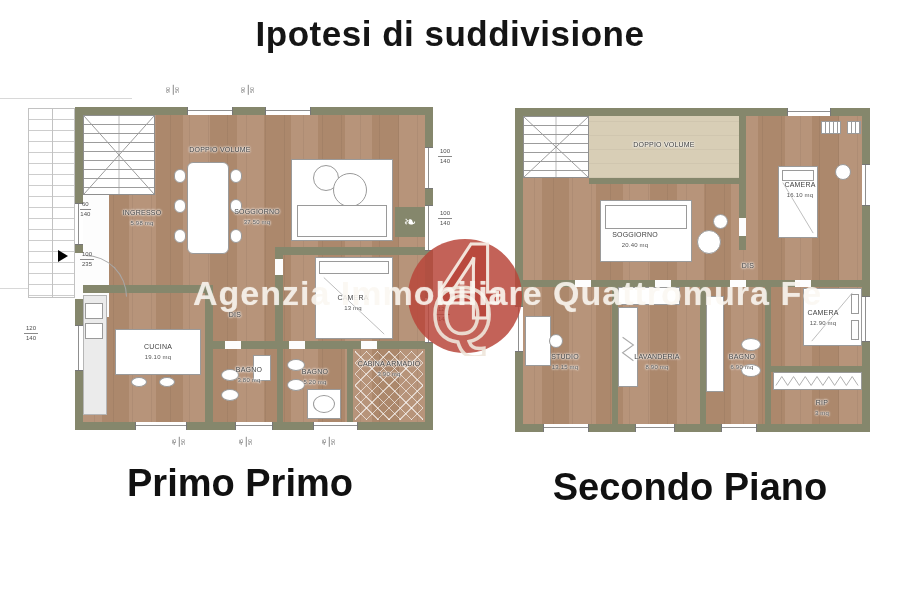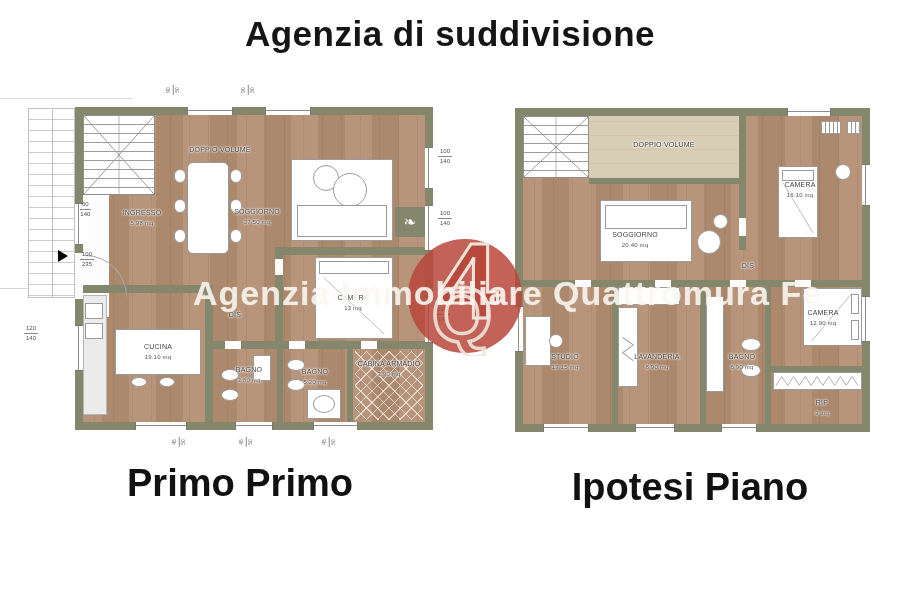--- a/index.html
+++ b/index.html
@@ -64,21 +64,21 @@
     text-shadow:0 0 1px rgba(255,255,255,.5);
   }
   .logo{position:absolute;left:398px;top:230px;z-index:5;pointer-events:none;}
   .ruler{position:absolute;background:
      repeating-linear-gradient(90deg,#fff 0 3px,#9a9a9a 3px 4px),#fff;
      border:1px solid #9a9a9a;box-sizing:border-box;}
 </style>
 </head>
 <body>
 
-<div class="title">Agenzia di suddivisione</div>
+<div class="title">Ipotesi di suddivisione</div>
 
 <div class="gridline" style="left:0;top:98px;width:132px;height:1px;"></div>
 <div class="gridline" style="left:0;top:288px;width:77px;height:1px;"></div>
 
 <div class="extstair" style="left:28px;top:108px;width:47px;height:190px;">
   <div class="abs" style="left:50%;top:0;width:1px;height:100%;background:#c2c2c2;"></div>
 </div>
 <div class="entry-arrow" style="left:58px;top:250px;"></div>
 
 <div class="plan" style="left:75px;top:107px;width:358px;height:323px;">
@@ -362,13 +362,13 @@
 
 <svg class="logo" width="132" height="126" viewBox="0 0 132 126">
   <circle cx="67" cy="66" r="57" fill="#b9463b" opacity="0.85"></circle>
   <text x="70" y="88" font-size="108" font-family="Liberation Sans, sans-serif" font-weight="bold" text-anchor="middle" fill="#b9463b" stroke="#f6eee6" stroke-width="3" opacity="0.92">4</text>
   <text x="64" y="112" font-size="78" font-family="Liberation Sans, sans-serif" font-weight="bold" text-anchor="middle" fill="none" stroke="#efe6db" stroke-width="3.5" opacity="0.9">Q</text>
 </svg>
 
 <div class="watermark">Agenzia Immobiliare Quattromura Fe</div>
 
 <div class="caption" style="left:90px;top:462px;width:300px;">Primo Primo</div>
-<div class="caption" style="left:540px;top:466px;width:300px;">Ipotesi Piano</div>
+<div class="caption" style="left:540px;top:466px;width:300px;">Secondo Piano</div>
 
 </body></html>

